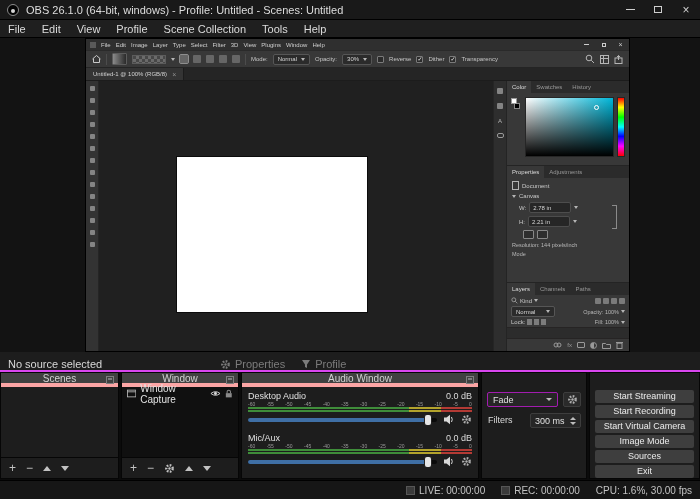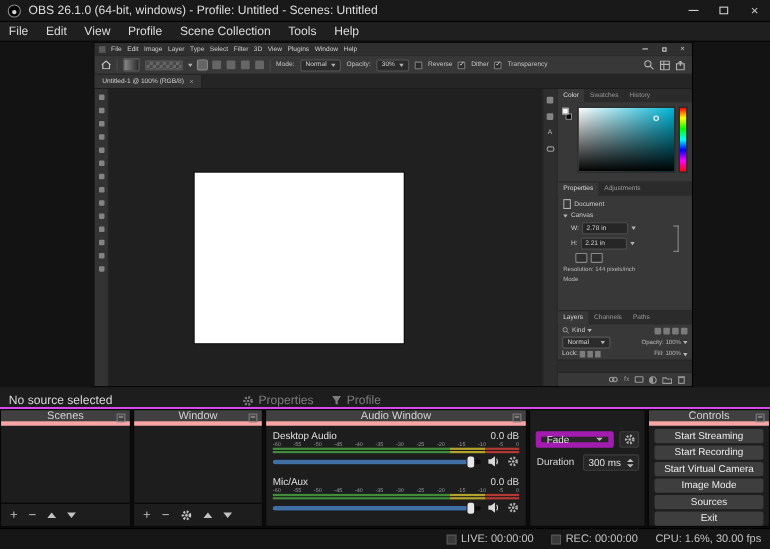--- a/index.html
+++ b/index.html
@@ -115,21 +115,21 @@
   .mscale{display:flex;justify-content:space-between;font-size:5px;color:#9a9a9a;height:6px;line-height:6px}
   .mbar{display:block;height:2px;margin-bottom:1px;background:linear-gradient(90deg,#3f8d3a 0%,#3f8d3a 72%,#b3a32c 72%,#b3a32c 86%,#b33a34 86%,#b33a34 100%)}
   .mslider{display:flex;align-items:center;height:13px;gap:6px;margin-top:1px}
   .groove{flex:1;height:4px;background:#0a0a0a;border-radius:2px;position:relative}
   .gfill{position:absolute;left:0;top:0;bottom:0;width:95%;background:#3f6fa5;border-radius:2px}
   .ghandle{position:absolute;left:calc(95% - 3px);top:-3px;width:6px;height:10px;background:#e6e6e6;border-radius:2px;box-shadow:0 0 0 1px #222}
   .mch + .mch{margin-top:6px}
 
   
   .transbody{position:absolute;left:0;right:0;top:14px;bottom:0}
-  .tcombo{position:absolute;left:5px;top:5px;width:71px;height:15px;background:#262626;border:5px solid #a21caf;border-radius:2px;display:flex;align-items:center;padding:0 5px;font-size:9px;color:#e0e0e0}
+  .tcombo{position:absolute;left:5px;top:5px;width:71px;height:15px;background:#262626;border:1px solid #a21caf;border-radius:2px;display:flex;align-items:center;padding:0 5px;font-size:9px;color:#e0e0e0}
   .tgear{position:absolute;left:81px;top:5px;width:18px;height:15px;background:#2a2a2a;border:1px solid #3d3d3d;border-radius:2px;display:flex;align-items:center;justify-content:center}
   .tlabel{position:absolute;left:6px;top:28px;font-size:9px;color:#d8d8d8}
   .tspin{position:absolute;left:48px;top:26px;width:51px;height:15px;background:#262626;border:1px solid #3d3d3d;border-radius:2px;display:flex;align-items:center;padding:0 4px;font-size:9px;color:#e0e0e0}
   .spincol{margin-left:auto;display:flex;flex-direction:column;gap:2px}
   .tri-u-s{width:0;height:0;border-left:3px solid transparent;border-right:3px solid transparent;border-bottom:3px solid #bdbdbd}
   .tri-d-s{width:0;height:0;border-left:3px solid transparent;border-right:3px solid transparent;border-top:3px solid #bdbdbd}
 
   
   .ctrlbody{position:absolute;left:0;right:0;top:14px;bottom:0;padding:3px 5px}
   .cbtn{height:13px;line-height:13px;background:#3e3e3e;border-radius:2px;text-align:center;font-size:9px;color:#ececec;margin-bottom:2px}
@@ -440,20 +440,38 @@
       <i class="tri-u"></i>
       <i class="tri-d"></i>
     </div>
   </div>
 
   <div class="dock" style="left:121px;width:118px">
     <div class="dhead">
       <span>Window</span>
       <i class="dpop"></i>
     </div>
+    <div class="dlist">
+      <div class="drow">
+        <svg width="11" height="9" viewBox="0 0 11 9">
+            <rect x="0.5" y="0.5" width="10" height="8" fill="none" stroke="#bbb"></rect>
+            <line x1="0.5" y1="2.5" x2="10.5" y2="2.5" stroke="#bbb"></line>
+          </svg>
+        <span>Window Capture</span>
+        <span class="spacer"></span>
+        <svg width="13" height="9" viewBox="0 0 12 9">
+            <path d="M1 4.5 Q6 0.5 11 4.5 Q6 8.5 1 4.5 Z" fill="none" stroke="#d8d8d8"></path>
+            <circle cx="6" cy="4.5" r="1.6" fill="#d8d8d8"></circle>
+          </svg>
+        <svg width="9" height="10" viewBox="0 0 9 10">
+            <rect x="1" y="4" width="7" height="5" fill="#8a8a8a"></rect>
+            <path d="M2.5 4 V2.5 a2 2 0 0 1 4 0 V4" fill="none" stroke="#8a8a8a" stroke-width="1.2"></path>
+          </svg>
+      </div>
+    </div>
     <div class="dtools">
       <span class="tglyph">+</span>
       <span class="tglyph">−</span>
       <svg width="11" height="11" viewBox="0 0 12 12">
           <circle cx="6" cy="6" r="3.5" fill="none" stroke="#c2c2c2" stroke-width="2.6" stroke-dasharray="1.8 1.45"></circle>
           <circle cx="6" cy="6" r="1.3" fill="#c2c2c2"></circle>
         </svg>
       <i class="tri-u"></i>
       <i class="tri-d"></i>
     </div>
@@ -555,36 +573,32 @@
         <span>Fade</span>
         <span class="spacer"></span>
         <i class="tri-d-s"></i>
       </div>
       <div class="tgear">
         <svg width="11" height="11" viewBox="0 0 12 12">
             <circle cx="6" cy="6" r="3.5" fill="none" stroke="#b0b0b0" stroke-width="2.6" stroke-dasharray="1.8 1.45"></circle>
             <circle cx="6" cy="6" r="1.3" fill="#b0b0b0"></circle>
           </svg>
       </div>
-      <span class="tlabel">Duration</span>
+      <span class="tlabel">Filters</span>
       <div class="tspin">
         <span>300 ms</span>
         <span class="spincol">
           <i class="tri-u-s"></i>
           <i class="tri-d-s"></i>
         </span>
       </div>
     </div>
   </div>
 
   <div class="dock" style="left:589px;width:111px">
-    <div class="dhead">
-      <span>Controls</span>
-      <i class="dpop"></i>
-    </div>
     <div class="ctrlbody">
       <div class="cbtn">Start Streaming</div>
       <div class="cbtn">Start Recording</div>
       <div class="cbtn">Start Virtual Camera</div>
       <div class="cbtn">Image Mode</div>
       <div class="cbtn">Sources</div>
       <div class="cbtn">Exit</div>
     </div>
   </div>
 

